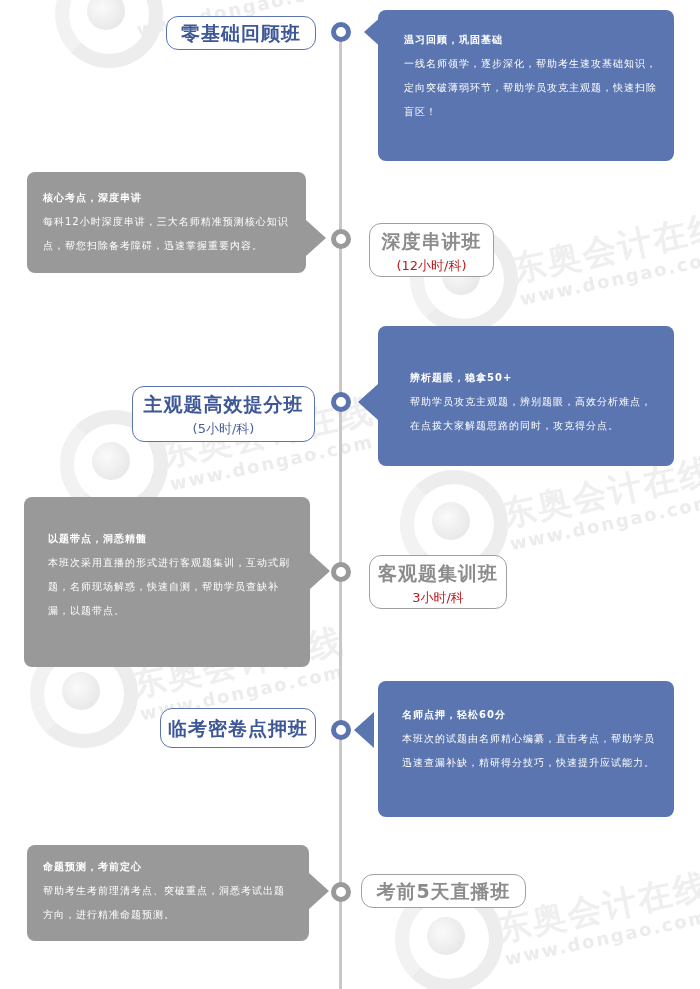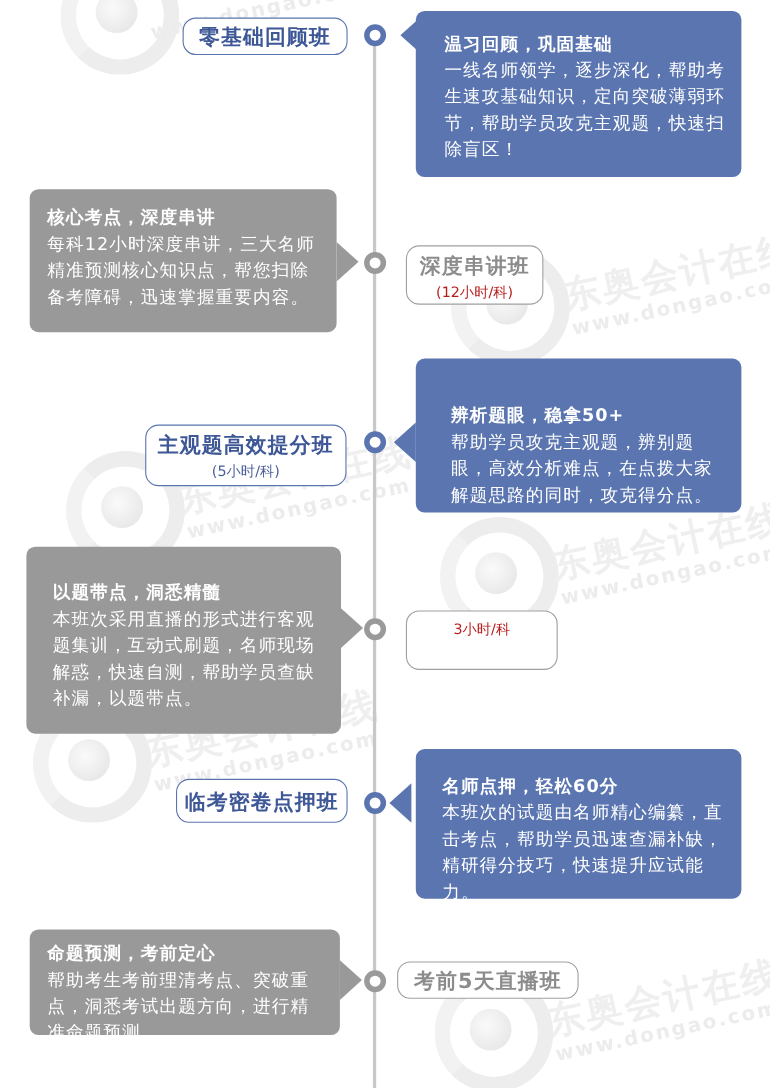--- a/index.html
+++ b/index.html
@@ -9,21 +9,21 @@
   .node{position:absolute;width:10px;height:10px;border-radius:50%;border:5px solid;background:#fff;box-sizing:content-box;}
   .node.blue{border-color:#5a74b0;}
   .node.gray{border-color:#9a9a9a;}
   .label{position:absolute;border:1.5px solid;border-radius:12px;background:#fff;text-align:center;box-sizing:border-box;}
   .label.blue{border-color:#5a74b0;color:#3e5796;}
   .label.gray{border-color:#a0a0a0;color:#8c8c8c;}
   .label .title{font-weight:bold;font-size:19px;letter-spacing:1px;display:block;}
   .label .sub{font-size:13px;display:block;margin-top:2px;}
   .label.blue .sub{color:#4a5f99;}
   .label.gray .sub{color:#b91c1c;}
-  .card{position:absolute;border-radius:8px;color:#fff;box-sizing:border-box;font-size:16px;line-height:24px;letter-spacing:1px;}
+  .card{position:absolute;border-radius:8px;color:#fff;box-sizing:border-box;font-size:10px;line-height:24px;letter-spacing:1px;}
   .card.blue{background:#5a75b0;}
   .card.gray{background:#999999;}
   .card .head{font-weight:bold;display:block;}
   .card .body{display:block;}
   .arrow{position:absolute;width:0;height:0;border-top:18px solid transparent;border-bottom:18px solid transparent;}
   .arrow.left-blue{border-right:20px solid #5a75b0;}
   .arrow.right-gray{border-left:20px solid #999999;}
   .wm{position:absolute;pointer-events:none;}
   .wm .ring{position:absolute;width:80px;height:80px;border-radius:50%;border:14px solid #ededed;border-left-color:#f2f2f2;}
   .wm .dot{position:absolute;left:32px;top:32px;width:38px;height:38px;border-radius:50%;background:radial-gradient(circle at 40% 40%,#fafafa,#e2e2e2);}
@@ -74,21 +74,21 @@
 <div class="label blue" style="left:166px;top:16px;width:150px;height:34px;padding-top:4px;">
   <span class="title">零基础回顾班</span>
 </div>
 <div class="node blue" style="left:331px;top:22px;"></div>
 <div class="arrow left-blue" style="left:364px;top:14px;"></div>
 <div class="card blue" style="left:378px;top:10px;width:296px;height:151px;padding:18px 14px 0 26px;">
   <span class="head">温习回顾，巩固基础</span>
   <span class="body">一线名师领学，逐步深化，帮助考生速攻基础知识，定向突破薄弱环节，帮助学员攻克主观题，快速扫除盲区！</span>
 </div>
 
-<div class="card gray" style="left:27px;top:172px;width:279px;height:130px;padding:14px 16px 0 16px;">
+<div class="card gray" style="left:27px;top:172px;width:279px;height:101px;padding:14px 16px 0 16px;">
   <span class="head">核心考点，深度串讲</span>
   <span class="body">每科12小时深度串讲，三大名师精准预测核心知识点，帮您扫除备考障碍，迅速掌握重要内容。</span>
 </div>
 <div class="arrow right-gray" style="left:306px;top:220px;"></div>
 <div class="node gray" style="left:331px;top:229px;"></div>
 <div class="label gray" style="left:369px;top:223px;width:125px;height:54px;padding-top:5px;">
   <span class="title">深度串讲班</span>
   <span class="sub">(12小时/科)</span>
 </div>
 
@@ -103,20 +103,21 @@
   <span class="body">帮助学员攻克主观题，辨别题眼，高效分析难点，在点拨大家解题思路的同时，攻克得分点。</span>
 </div>
 
 <div class="card gray" style="left:24px;top:497px;width:286px;height:170px;padding:30px 16px 0 24px;">
   <span class="head">以题带点，洞悉精髓</span>
   <span class="body">本班次采用直播的形式进行客观题集训，互动式刷题，名师现场解惑，快速自测，帮助学员查缺补漏，以题带点。</span>
 </div>
 <div class="arrow right-gray" style="left:310px;top:553px;"></div>
 <div class="node gray" style="left:331px;top:562px;"></div>
 <div class="label gray" style="left:369px;top:555px;width:138px;height:54px;padding-top:5px;">
+  <span class="title">客观题集训班</span>
   <span class="sub">3小时/科</span>
 </div>
 
 <div class="label blue" style="left:160px;top:708px;width:156px;height:40px;padding-top:7px;">
   <span class="title">临考密卷点押班</span>
 </div>
 <div class="node blue" style="left:331px;top:720px;"></div>
 <div class="arrow left-blue" style="left:354px;top:712px;"></div>
 <div class="card blue" style="left:378px;top:681px;width:296px;height:136px;padding:22px 12px 0 24px;">
   <span class="head">名师点押，轻松60分</span>

